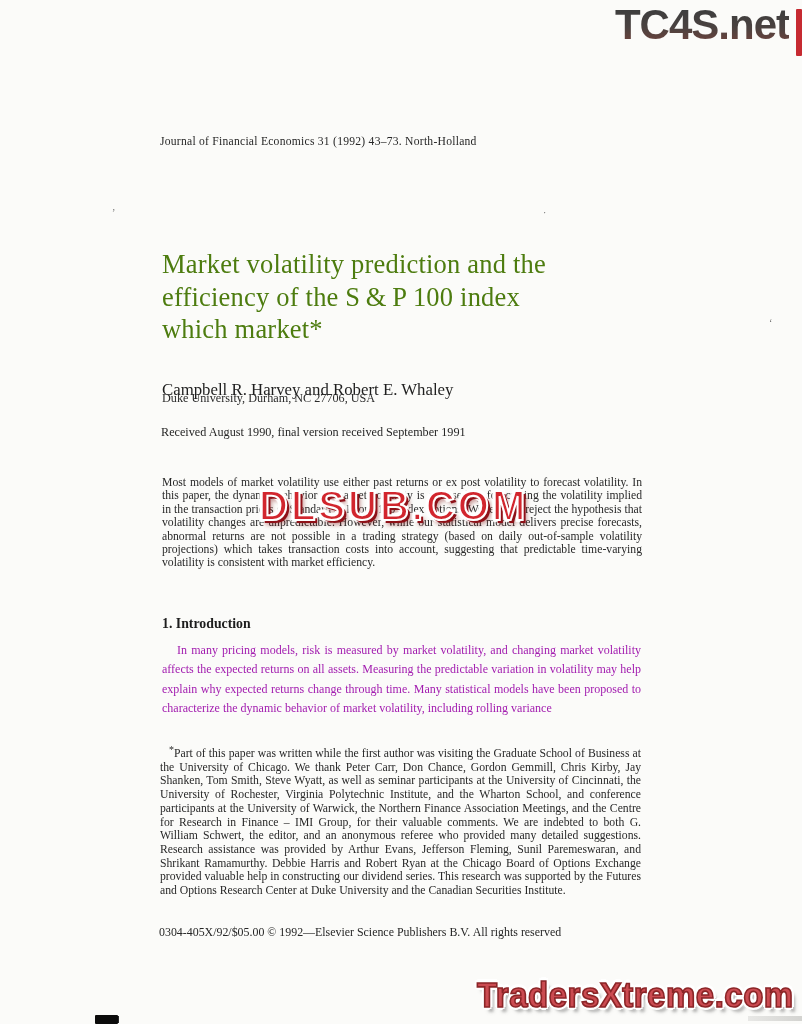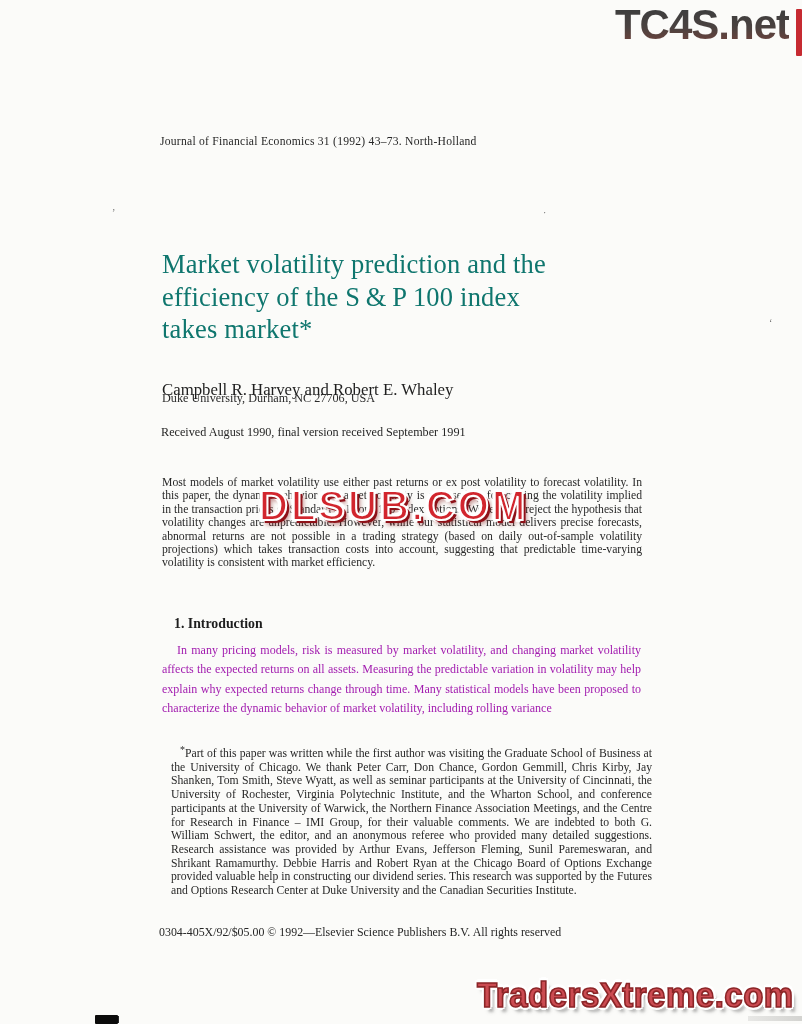--- a/index.html
+++ b/index.html
@@ -12,21 +12,21 @@
     color: #222;
   }
   .abs { position: absolute; }
 
   .journal-line {
     left: 160px; top: 135px;
     font-size: 11.6px; letter-spacing: 0.25px; color: #262626;
   }
   .title {
     left: 162px; top: 248px;
-    font-size: 26.5px; line-height: 32.5px; color: #0f766e;
+    font-size: 26.5px; line-height: 32.5px; color: #4d7c0f;
     letter-spacing: 0.2px;
   }
   .authors {
     left: 162px; top: 380px;
     font-size: 16.8px; color: #1f1f1f;
   }
   .affiliation {
     left: 162px; top: 391px;
     font-size: 12.2px; color: #2a2a2a;
   }
@@ -34,31 +34,31 @@
     left: 161px; top: 425px;
     font-size: 12.2px; color: #262626;
   }
   .abstract {
     left: 162px; top: 476px; width: 480px;
     font-size: 11.7px; line-height: 13.4px;
     text-align: justify; color: #292929;
   }
   .section-heading {
     left: 162px; top: 616px;
-    font-size: 13.8px; font-weight: bold; color: #1d1d1d; margin-left: 12px;
+    font-size: 13.8px; font-weight: bold; color: #1d1d1d;
   }
   .intro {
     left: 162px; top: 641px; width: 479px;
     font-size: 12px; line-height: 19.3px;
     text-align: justify; text-indent: 15px; color: #a21caf;
   }
   .footnote {
     left: 160px; top: 743px; width: 481px;
     font-size: 11.7px; line-height: 13.7px;
-    text-align: justify; text-indent: 9px; color: #282828; margin-left: 11px;
+    text-align: justify; text-indent: 9px; color: #282828;
   }
   .fn-star { vertical-align: 4px; font-size: 10px; }
   .copyright {
     left: 159px; top: 925px;
     font-size: 11.9px; color: #262626;
   }
 
   
   .wm-tc4s {
     right: 13px; top: 1px;
@@ -118,21 +118,21 @@
 </head>
 <body>
 
 <div id="page">
 
   <div class="abs journal-line">Journal of Financial Economics 31 (1992) 43–73. North-Holland</div>
 
   <div class="abs title">
     <div>Market volatility prediction and the</div>
     <div>efficiency of the S &amp; P 100 index</div>
-    <div>takes market*</div>
+    <div>which market*</div>
   </div>
 
   <div class="abs authors">Campbell R. Harvey and Robert E. Whaley</div>
   <div class="abs affiliation">Duke University, Durham, NC 27706, USA</div>
   <div class="abs received">Received August 1990, final version received September 1991</div>
 
   <div class="abs abstract">Most models of market volatility use either past returns or ex post volatility to forecast volatility. In this paper, the dynamic behavior of market volatility is assessed by forecasting the volatility implied in the transaction prices of Standard &amp; Poor's 100 index options. We test and reject the hypothesis that volatility changes are unpredictable. However, while our statistical model delivers precise forecasts, abnormal returns are not possible in a trading strategy (based on daily out-of-sample volatility projections) which takes transaction costs into account, suggesting that predictable time-varying volatility is consistent with market efficiency.</div>
 
   <div class="abs section-heading">1. Introduction</div>
   <div class="abs intro">In many pricing models, risk is measured by market volatility, and changing market volatility affects the expected returns on all assets. Measuring the predictable variation in volatility may help explain why expected returns change through time. Many statistical models have been proposed to characterize the dynamic behavior of market volatility, including rolling variance</div>

